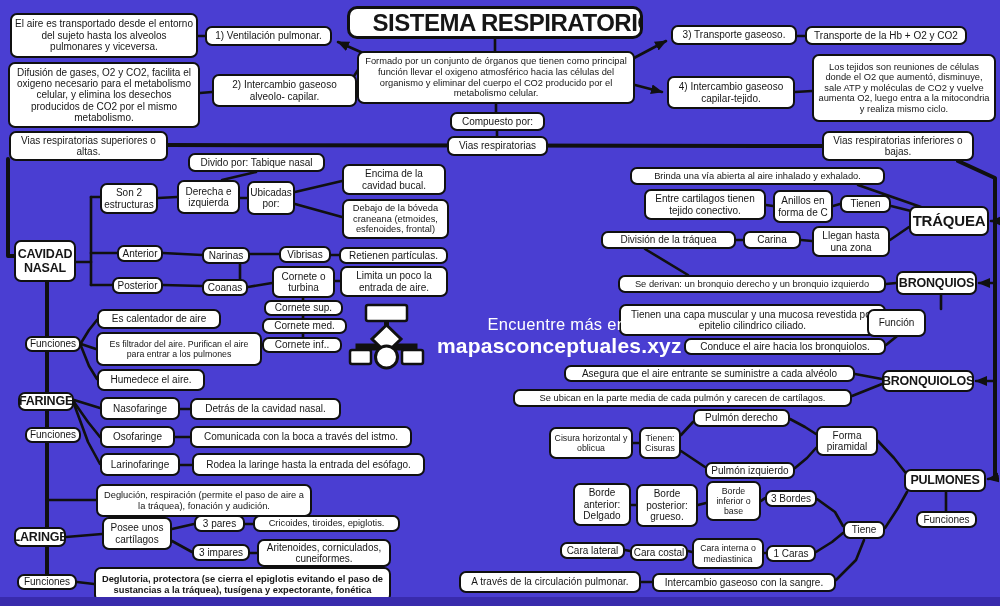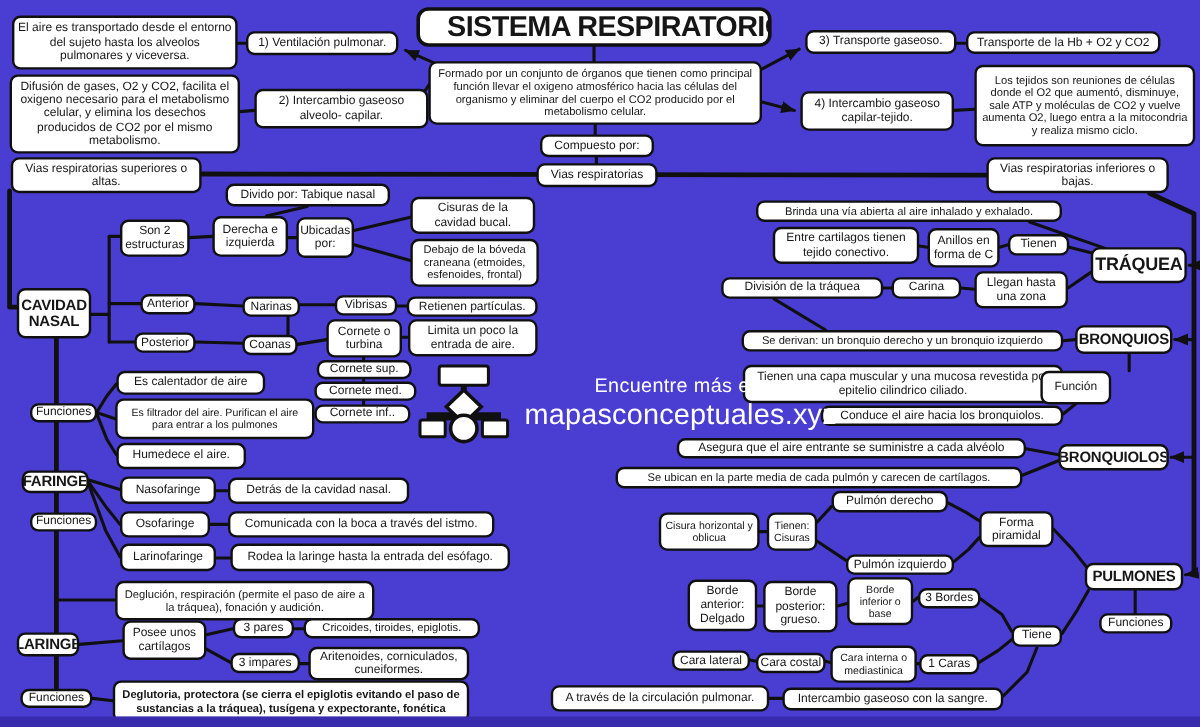--- a/index.html
+++ b/index.html
@@ -14,21 +14,21 @@
         white-space:nowrap;overflow:hidden;}
   .node.ml{white-space:normal;}
   .node.sm{font-size:9.3px;}
   .node.xs{font-size:8.8px;}
   .node.organ{font-weight:800;font-size:12.5px;letter-spacing:-0.2px;}
   .node.lg{font-size:15px;}
   .node.title{font-size:24px;font-weight:800;border-width:3px;border-radius:10px;letter-spacing:-0.5px;}
   .watermark{position:absolute;left:348px;top:303px;display:flex;align-items:center;gap:12px;}
   .wm-text{display:flex;flex-direction:column;align-items:center;color:#ffffff;}
   .wm1{font-size:16.5px;font-weight:500;letter-spacing:0.3px;}
-  .wm2{font-size:24px;font-weight:400;letter-spacing:0.2px;}
+  .wm2{font-size:21px;font-weight:700;letter-spacing:0.2px;}
   .bottom-bar{position:absolute;left:0;top:597px;width:1000px;height:9px;background:#392BAD;}
 </style>
 </head>
 <body>
 
 <div class="canvas">
 
   <svg id="edges" xmlns="http://www.w3.org/2000/svg">
     <defs>
       <marker id="arrowhead" markerWidth="13" markerHeight="11" refX="11" refY="5" orient="auto" markerUnits="userSpaceOnUse">
@@ -134,21 +134,21 @@
       <div class="node ml" style="left: 667px; top: 76px; width: 128px; height: 33px;">4) Intercambio gaseoso capilar-tejido.</div>
       <div class="node ml sm" style="left: 812px; top: 54px; width: 184px; height: 68px;">Los tejidos son reuniones de células donde el O2 que aumentó, disminuye, sale ATP y moléculas de CO2 y vuelve aumenta O2, luego entra a la mitocondria y realiza mismo ciclo.</div>
       <div class="node" style="left: 450px; top: 112px; width: 95px; height: 19px;">Compuesto por:</div>
       <div class="node" style="left: 447px; top: 136px; width: 101px; height: 20px;">Vias respiratorias</div>
       <div class="node ml" style="left: 9px; top: 131px; width: 159px; height: 30px;">Vias respiratorias superiores o altas.</div>
       <div class="node ml" style="left: 822px; top: 131px; width: 152px; height: 30px;">Vias respiratorias inferiores o bajas.</div>
       <div class="node" style="left: 188px; top: 153px; width: 137px; height: 19px;">Divido por: Tabique nasal</div>
       <div class="node ml" style="left: 100px; top: 183px; width: 58px; height: 31px;">Son 2 estructuras</div>
       <div class="node ml" style="left: 177px; top: 180px; width: 63px; height: 34px;">Derecha e izquierda</div>
       <div class="node ml" style="left: 247px; top: 181px; width: 48px; height: 34px;">Ubicadas por:</div>
-      <div class="node ml" style="left: 342px; top: 164px; width: 104px; height: 31px;">Cisuras de la cavidad bucal.</div>
+      <div class="node ml" style="left: 342px; top: 164px; width: 104px; height: 31px;">Encima de la cavidad bucal.</div>
       <div class="node ml sm" style="left: 342px; top: 199px; width: 107px; height: 40px;">Debajo de la bóveda craneana (etmoides, esfenoides, frontal)</div>
       <div class="node ml organ" style="left: 14px; top: 240px; width: 62px; height: 42px;">CAVIDAD NASAL</div>
       <div class="node" style="left: 117px; top: 245px; width: 46px; height: 17px;">Anterior</div>
       <div class="node" style="left: 202px; top: 247px; width: 48px; height: 17px;">Narinas</div>
       <div class="node" style="left: 279px; top: 246px; width: 52px; height: 17px;">Vibrisas</div>
       <div class="node" style="left: 339px; top: 247px; width: 109px; height: 17px;">Retienen partículas.</div>
       <div class="node" style="left: 112px; top: 277px; width: 51px; height: 17px;">Posterior</div>
       <div class="node" style="left: 202px; top: 279px; width: 46px; height: 17px;">Coanas</div>
       <div class="node ml" style="left: 272px; top: 266px; width: 63px; height: 32px;">Cornete o turbina</div>
       <div class="node ml" style="left: 340px; top: 266px; width: 108px; height: 31px;">Limita un poco la entrada de aire.</div>

